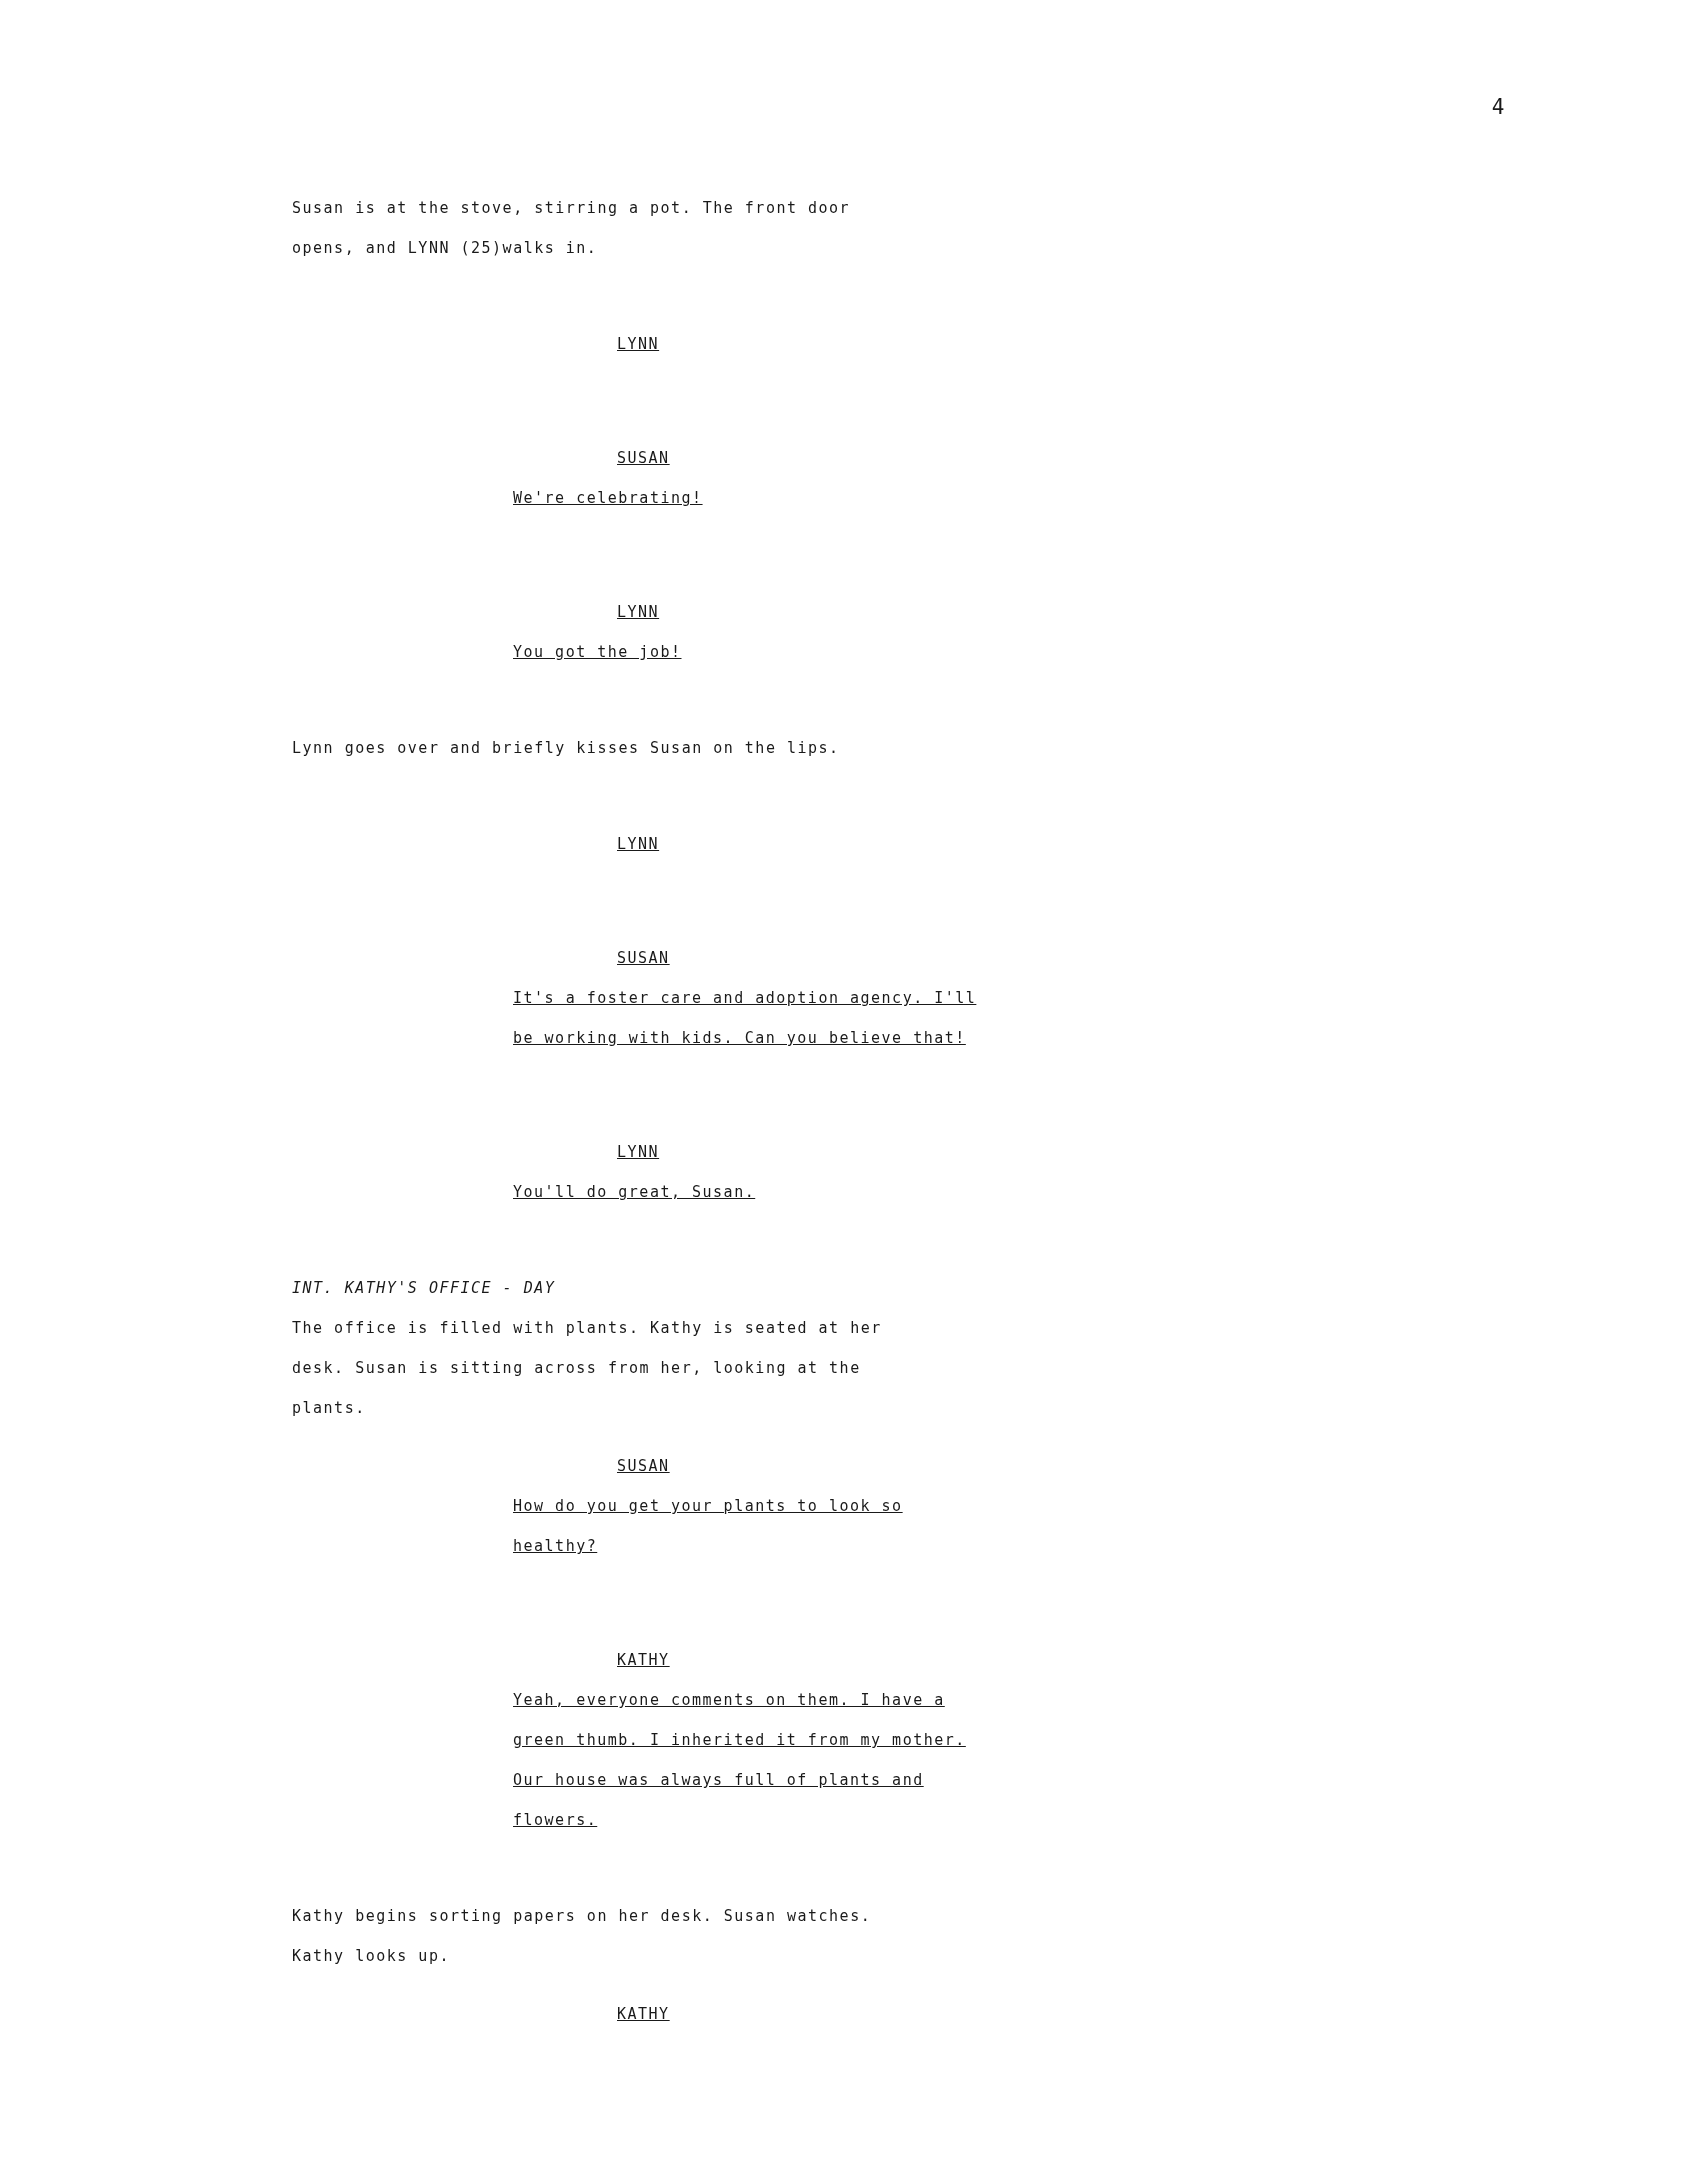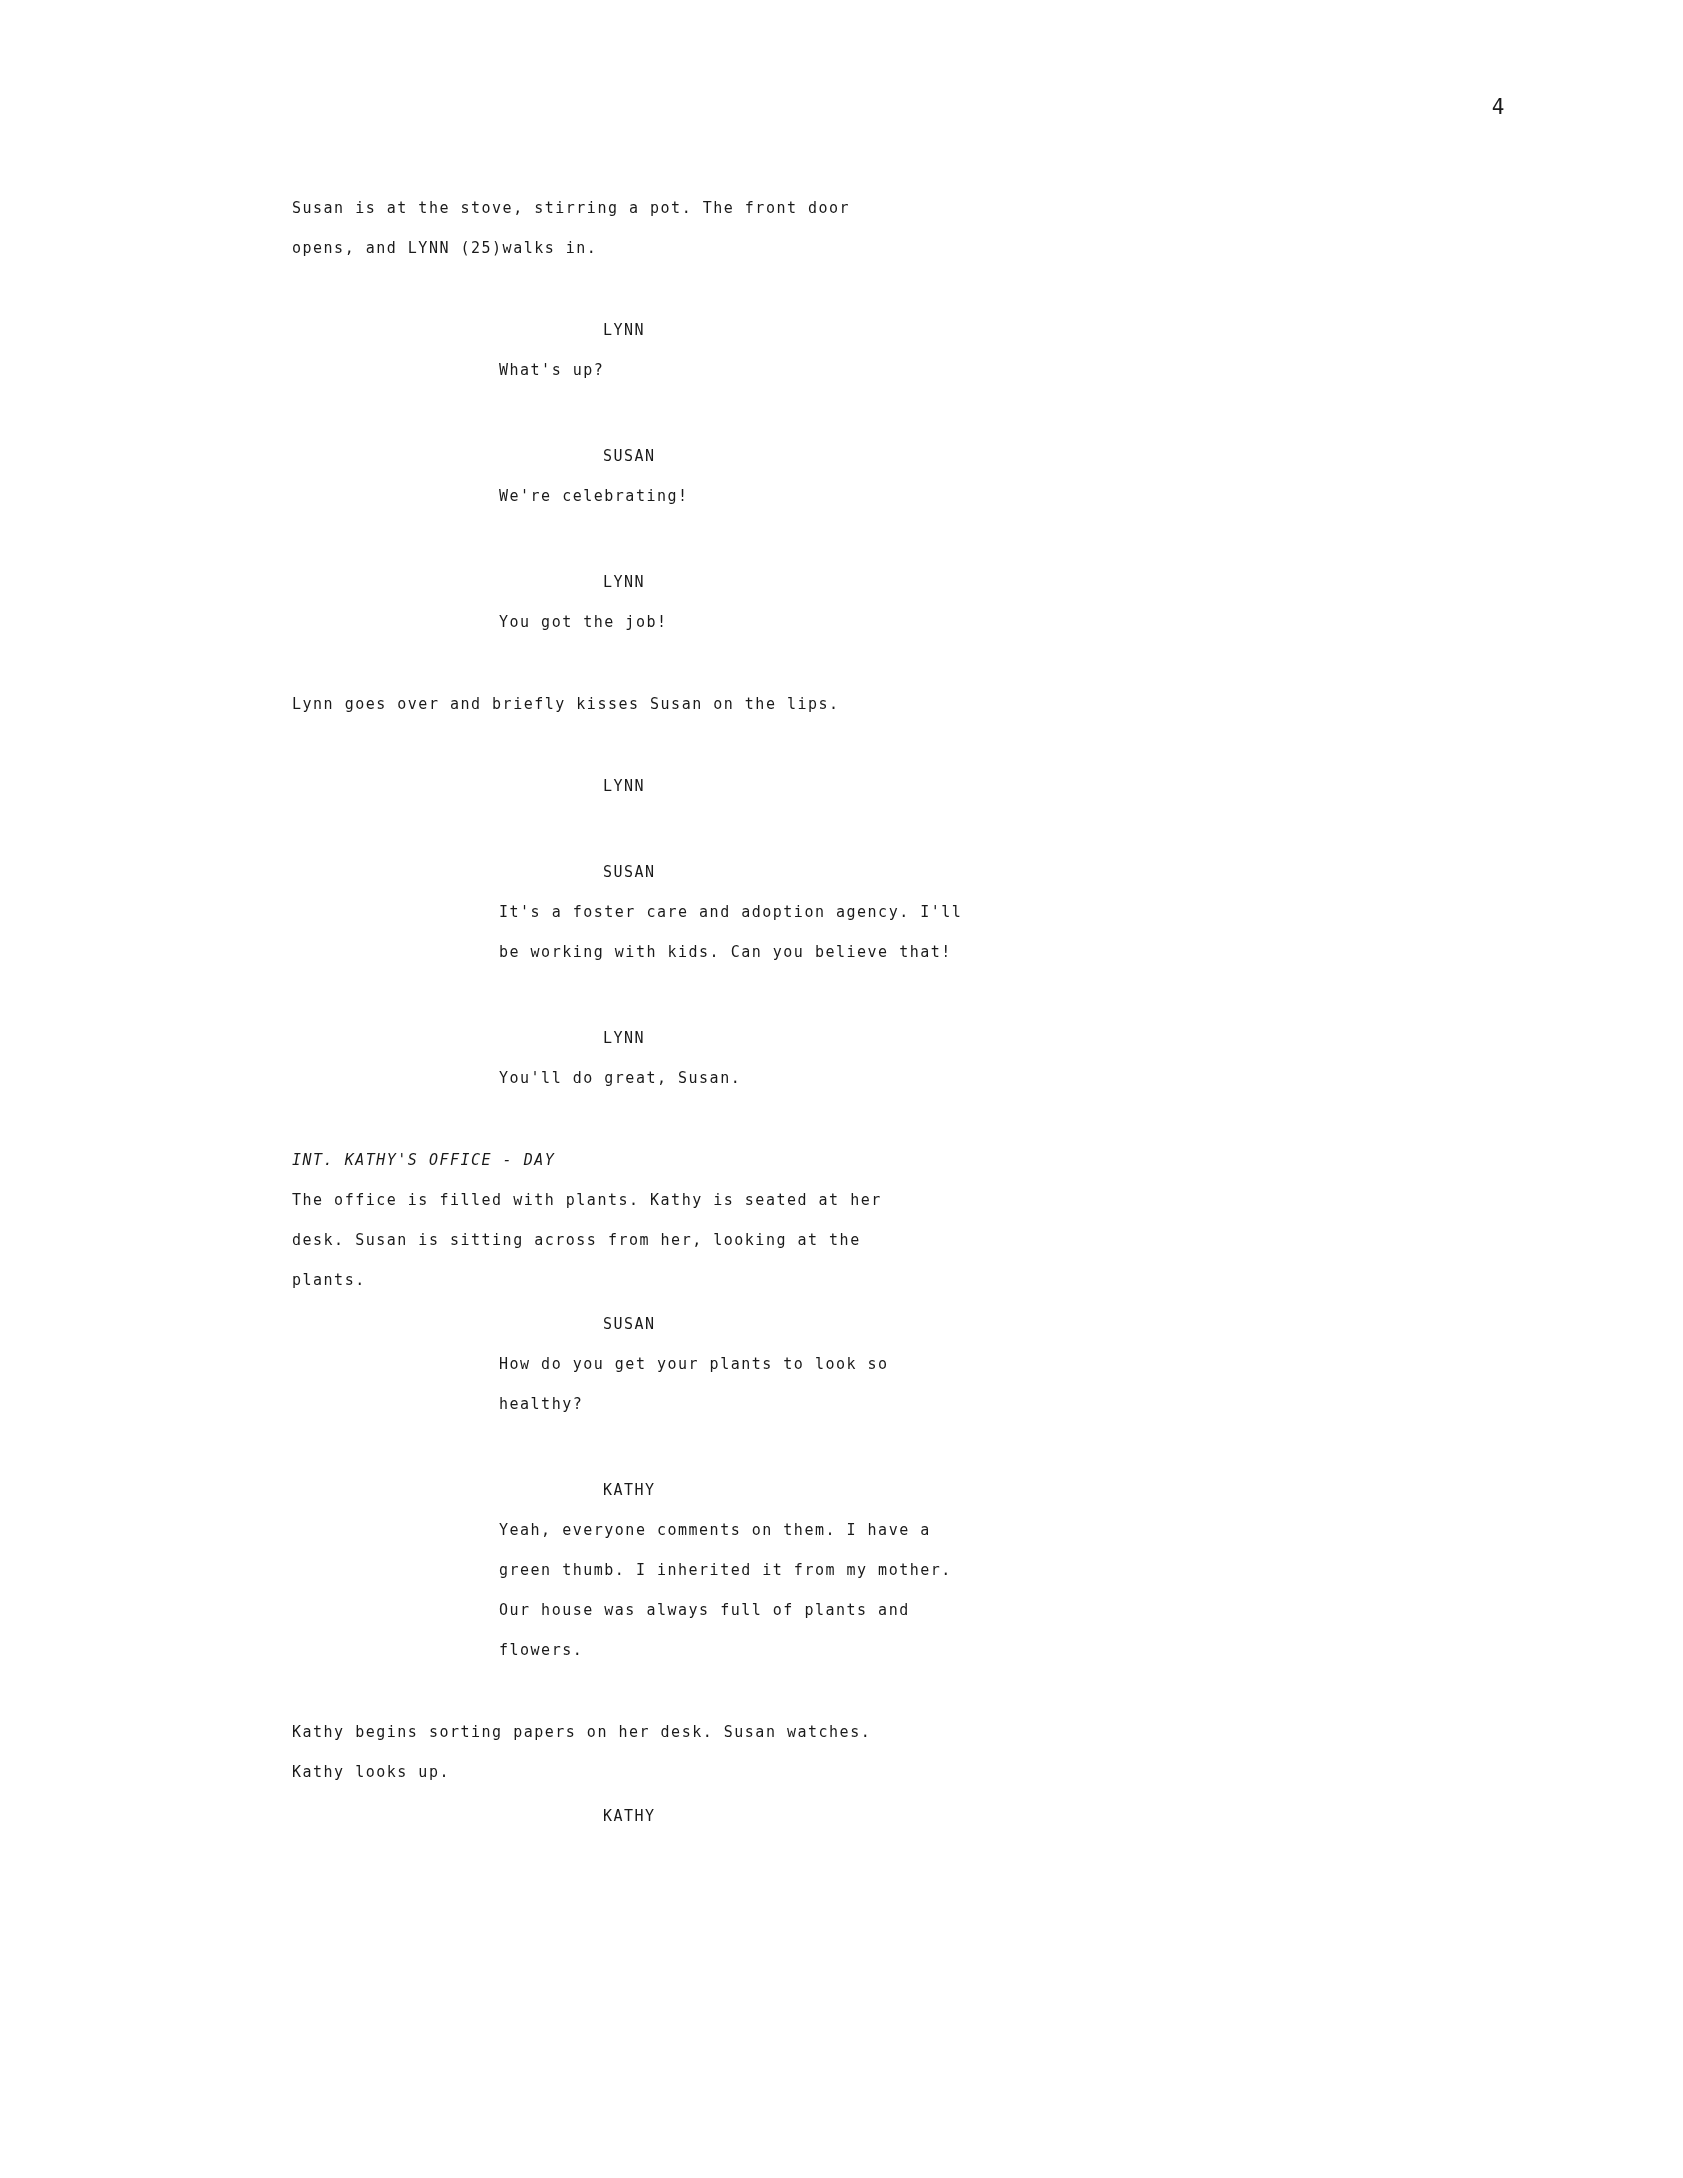--- a/index.html
+++ b/index.html
@@ -33,21 +33,22 @@
     font-size: 15px;
     line-height: 40px;
     letter-spacing: 1.5px;
     white-space: pre-wrap;
   }
   .action {
     margin: 0 0 0 0;
     max-width: 1168px;
   }
   .dialogue-block {
-    margin: 4px;
+    margin: 18px;
+    text-decoration: underline;
   }
   .character {
     margin-left: 307px;
     letter-spacing: 1.5px;
   }
   .dialogue {
     margin-left: 203px;
     max-width: 861px;
     white-space: pre-wrap;
   }
@@ -61,21 +62,20 @@
 <body>
 
 <div class="page">
   <div class="page-number">4</div>
   <div class="script-body">
       <div class="block action">Susan is at the stove, stirring a pot. The front door
 opens, and LYNN (25)walks in.</div>
       <div class="spacer-sm"></div>
       <div class="dialogue-block">
         <div class="block character">LYNN</div>
-        <div class="block dialogue">What's up?</div>
       </div>
       <div class="spacer-sm"></div>
       <div class="dialogue-block">
         <div class="block character">SUSAN</div>
         <div class="block dialogue">We're celebrating!</div>
       </div>
       <div class="spacer-sm"></div>
       <div class="dialogue-block">
         <div class="block character">LYNN</div>
         <div class="block dialogue">You got the job!</div>

